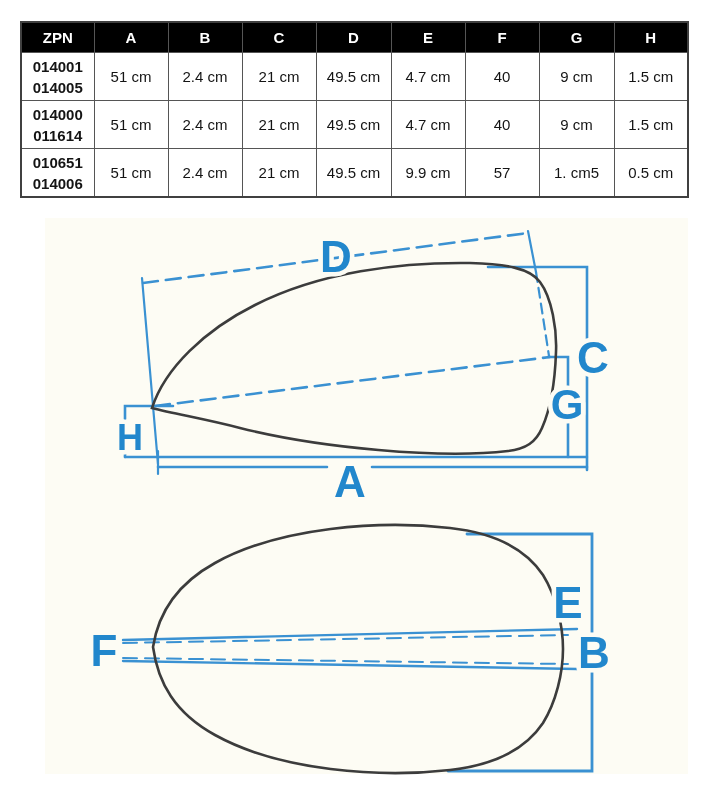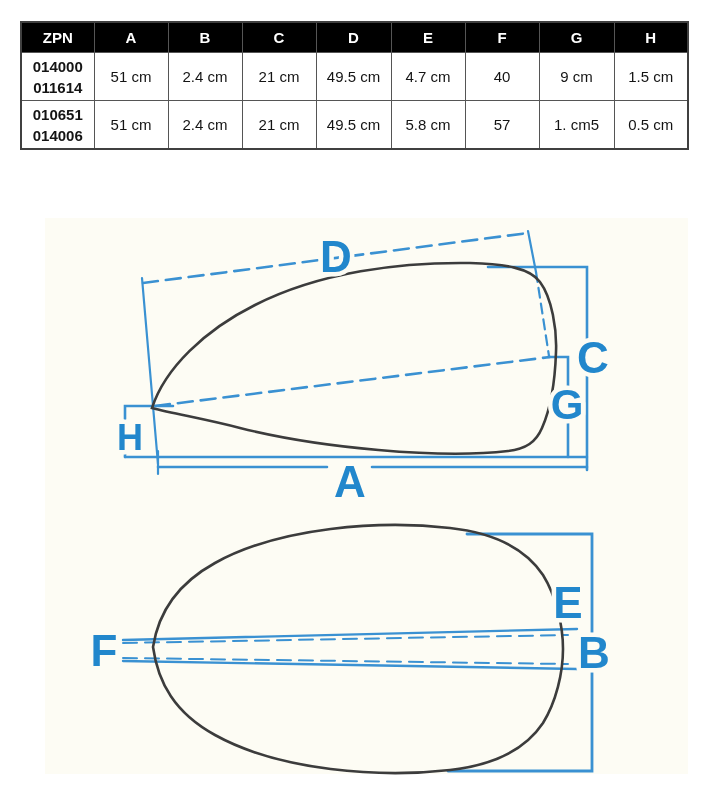--- a/index.html
+++ b/index.html
@@ -65,20 +65,34 @@
         <th>D</th>
         <th>E</th>
         <th>F</th>
         <th>G</th>
         <th>H</th>
       </tr>
     </thead>
     <tbody>
       <tr>
         <td class="zpn">
+          <div>014001</div>
+          <div>014005</div>
+        </td>
+        <td>51 cm</td>
+        <td>2.4 cm</td>
+        <td>21 cm</td>
+        <td>49.5 cm</td>
+        <td>4.7 cm</td>
+        <td>40</td>
+        <td>9 cm</td>
+        <td>1.5 cm</td>
+      </tr>
+      <tr>
+        <td class="zpn">
           <div>014000</div>
           <div>011614</div>
         </td>
         <td>51 cm</td>
         <td>2.4 cm</td>
         <td>21 cm</td>
         <td>49.5 cm</td>
         <td>4.7 cm</td>
         <td>40</td>
         <td>9 cm</td>
@@ -86,21 +100,21 @@
       </tr>
       <tr>
         <td class="zpn">
           <div>010651</div>
           <div>014006</div>
         </td>
         <td>51 cm</td>
         <td>2.4 cm</td>
         <td>21 cm</td>
         <td>49.5 cm</td>
-        <td>5.8 cm</td>
+        <td>9.9 cm</td>
         <td>57</td>
         <td>1. cm5</td>
         <td>0.5 cm</td>
       </tr>
     </tbody>
   </table>
 
   <svg class="diagrams" viewBox="0 200 705 600">
 
     <rect x="45" y="218" width="643" height="556" fill="#fdfcf4"></rect>

